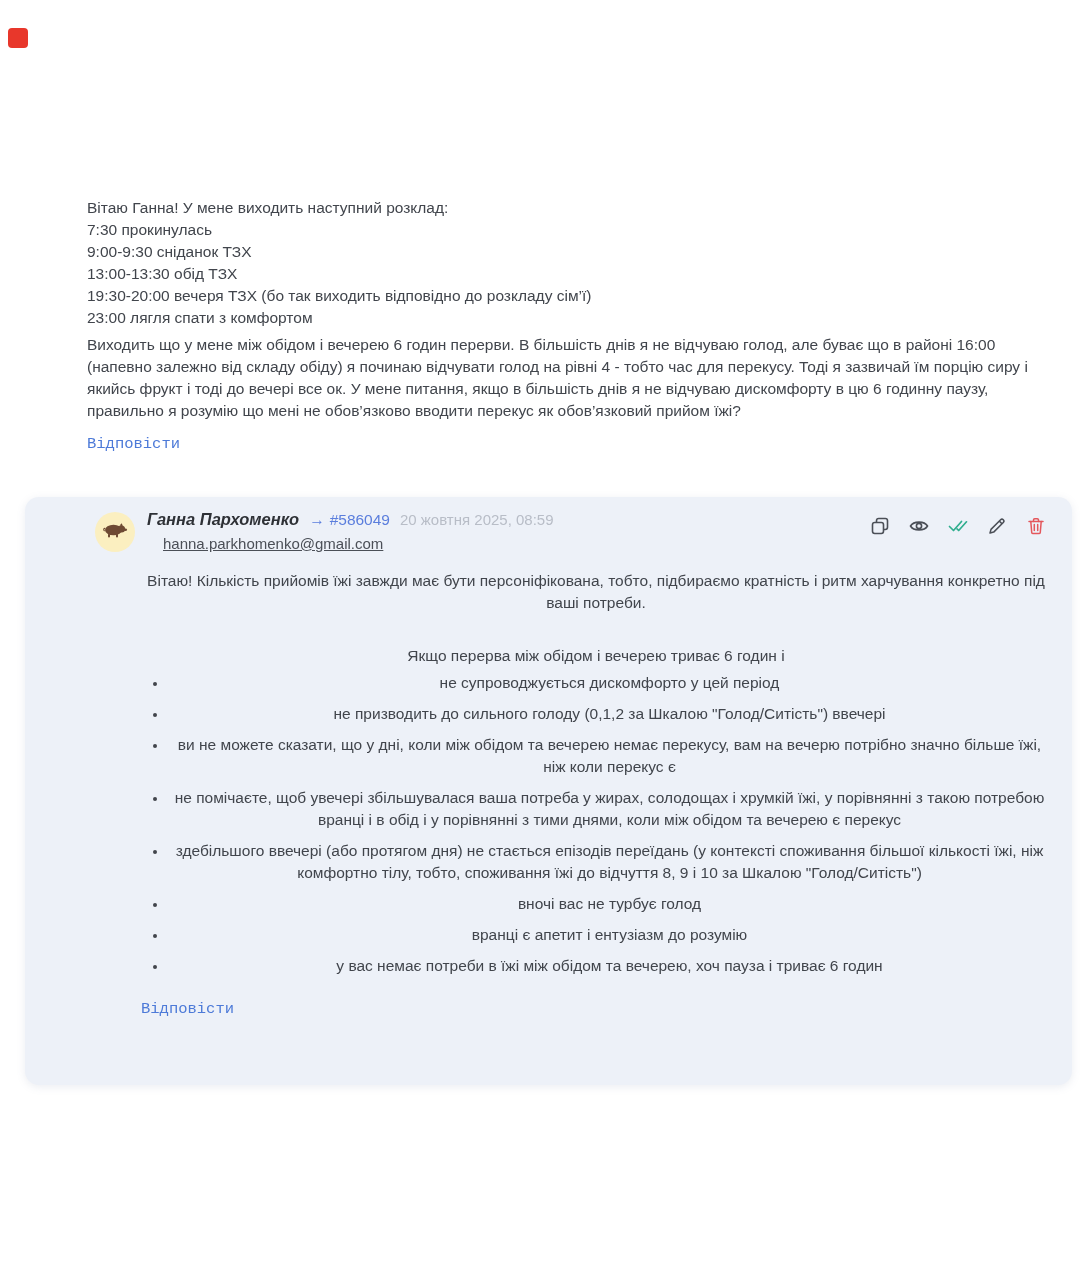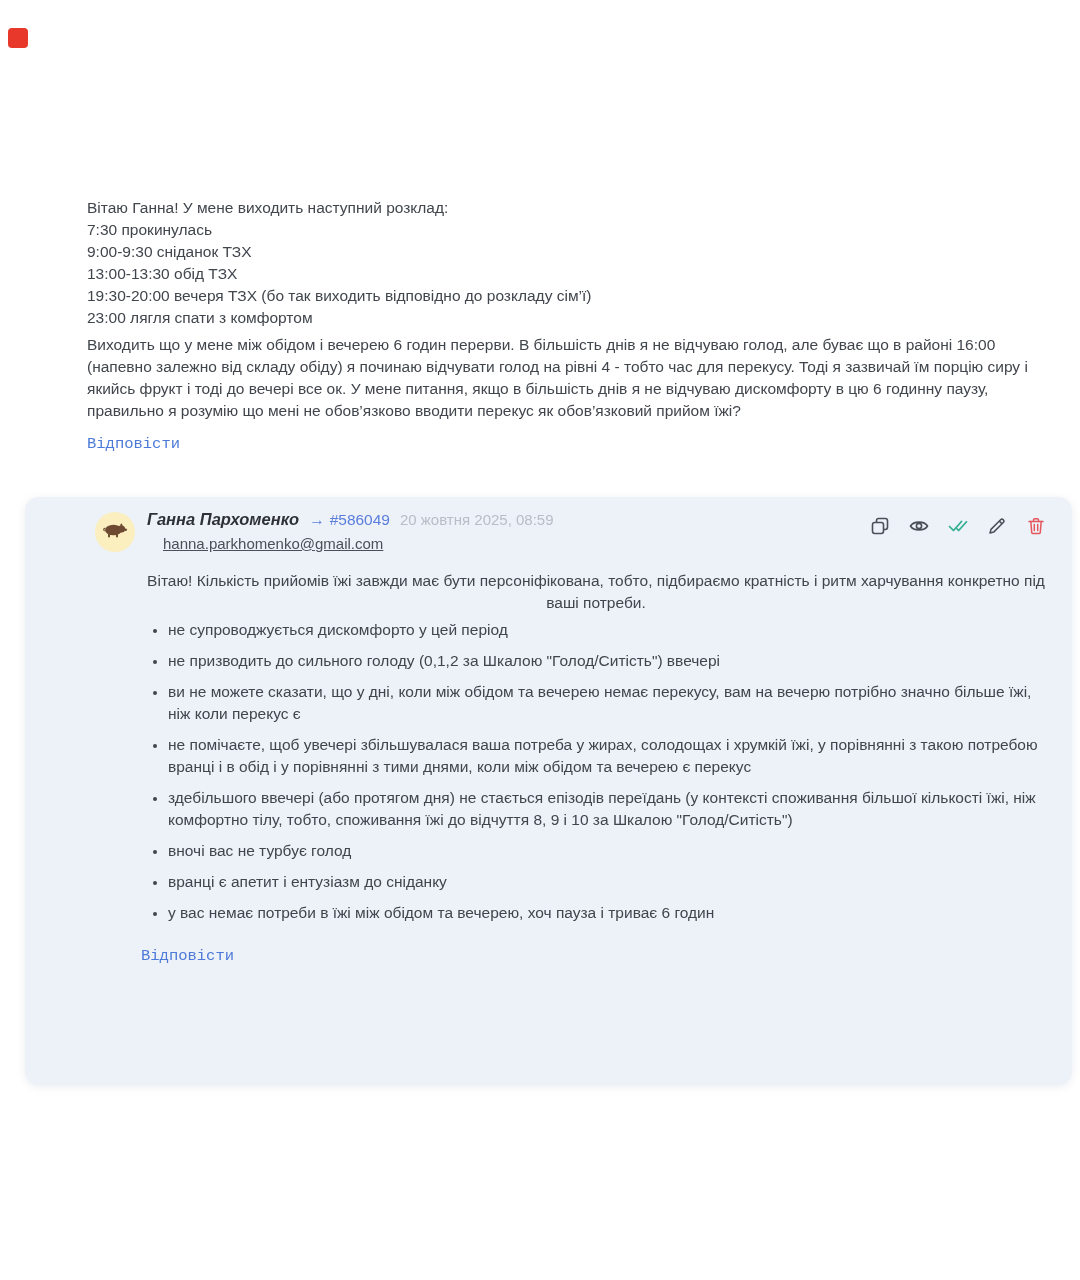--- a/index.html
+++ b/index.html
@@ -78,21 +78,21 @@
   .card-body {
     position: absolute; left: 116px; top: 73px; width: 910px;
     font-size: 15.5px; line-height: 22px; color: #41454c;
   }
   .card-body p { margin: 0; text-align: center; }
   .p-intro { margin-top: 31px !important; }
   .bullet-list {
     margin: 5px 0 0 0; padding-left: 27px;
     list-style: disc;
   }
-  .bullet-list li { margin-bottom: 9px; }
+  .bullet-list li { margin-bottom: 9px; text-align: center; }
   .bullet-list li::marker { color: #41454c; font-size: 13px; }
   .p-conclusion { margin-top: 24px !important; }
   .card-body .reply-link { margin-top: 12px; }
 </style>
 </head>
 <body>
 
 <div class="red-marker"></div>
 
 <div class="op">
@@ -165,26 +165,27 @@
         <path d="M3 5.5 H17"></path>
         <path d="M7.5 5.5 V4 a1.2 1.2 0 0 1 1.2 -1.2 h2.6 a1.2 1.2 0 0 1 1.2 1.2 V5.5"></path>
         <path d="M4.8 5.5 L5.7 16.3 a1.4 1.4 0 0 0 1.4 1.2 h5.8 a1.4 1.4 0 0 0 1.4 -1.2 L15.2 5.5"></path>
         <path d="M8.3 8.5 V14.5 M11.7 8.5 V14.5"></path>
       </svg>
     </span>
   </div>
 
   <div class="card-body">
     <p>Вітаю! Кількість прийомів їжі завжди має бути персоніфікована, тобто, підбираємо кратність і ритм харчування конкретно під ваші потреби.</p>
+    <p class="p-intro">Якщо перерва між обідом і вечерею триває 6 годин і</p>
     <ul class="bullet-list">
       <li>не супроводжується дискомфорто у цей період</li>
       <li>не призводить до сильного голоду (0,1,2 за Шкалою "Голод/Ситість") ввечері</li>
       <li>ви не можете сказати, що у дні, коли між обідом та вечерею немає перекусу, вам на вечерю потрібно значно більше їжі, ніж коли перекус є</li>
       <li>не помічаєте, щоб увечері збільшувалася ваша потреба у жирах, солодощах і хрумкій їжі, у порівнянні з такою потребою вранці і в обід і у порівнянні з тими днями, коли між обідом та вечерею є перекус</li>
       <li>здебільшого ввечері (або протягом дня) не стається епізодів переїдань (у контексті споживання більшої кількості їжі, ніж комфортно тілу, тобто, споживання їжі до відчуття 8, 9 і 10 за Шкалою "Голод/Ситість")</li>
       <li>вночі вас не турбує голод</li>
-      <li>вранці є апетит і ентузіазм до сніданку</li>
+      <li>вранці є апетит і ентузіазм до розумію</li>
       <li>у вас немає потреби в їжі між обідом та вечерею, хоч пауза і триває 6 годин</li>
     </ul>
     <a class="reply-link">Відповісти</a>
   </div>
 
 </div>
 
 </body></html>

